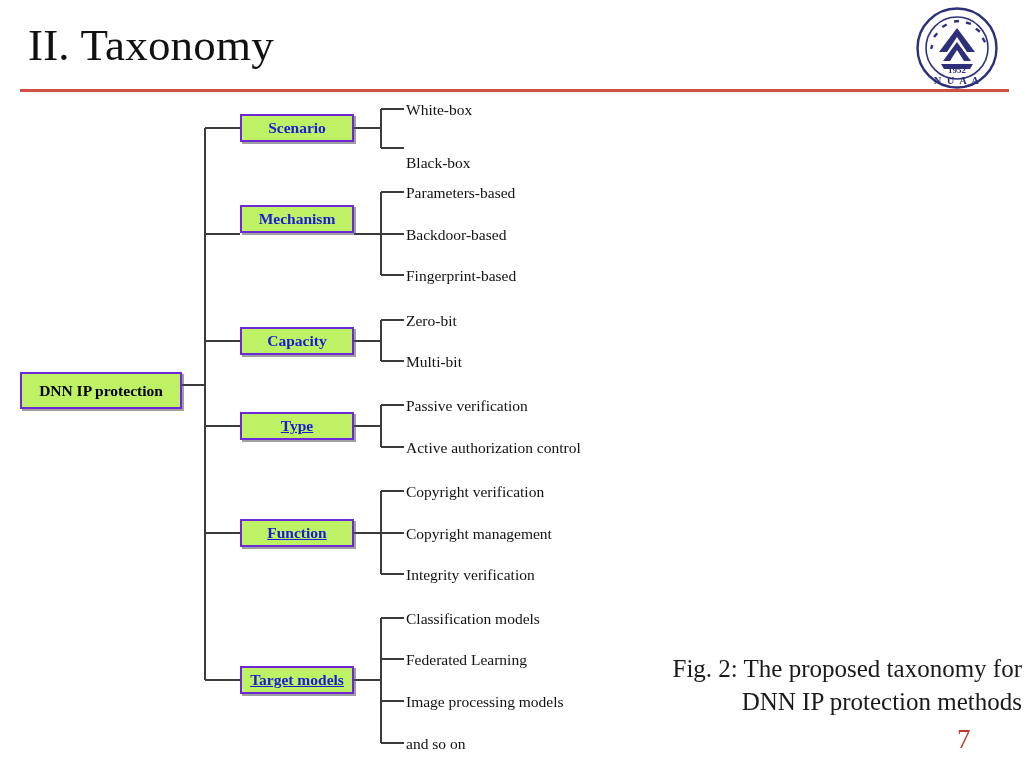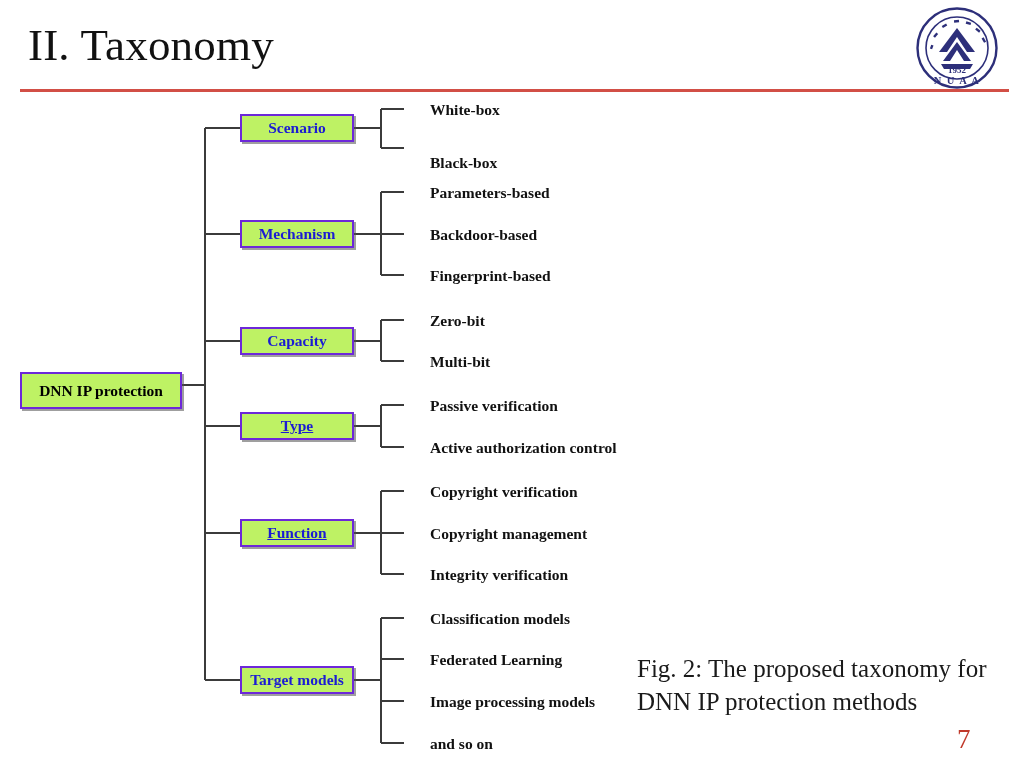--- a/index.html
+++ b/index.html
@@ -86,48 +86,48 @@
     height: 37px;
   }
   .node.category {
     color: #1b1bd4;
     font-size: 15.5px;
     left: 240px;
     width: 114px;
     height: 28px;
   }
   .cat-0 { top: 19px; }
-  .cat-1 { top: 125px; }
+  .cat-1 { top: 110px; }
   .cat-2 { top: 232px; }
   .cat-3 { top: 317px; text-decoration: underline; }
   .cat-4 { top: 424px; text-decoration: underline; }
-  .cat-5 { top: 571px; }
+  .cat-5 { top: 571px; text-decoration: underline; }
 
   
   .leaf {
     position: absolute;
     left: 406px;
     font-size: 15.5px;
-    font-weight: bold;
+    font-weight: normal;
     color: #111111;
     white-space: nowrap;
     line-height: 1;
-    margin-left: 24px;
   }
 
   
   #caption {
     position: absolute;
     left: 637px;
     top: 652px;
     width: 385px;
     font-size: 25px;
     font-weight: 400;
     line-height: 1.32;
     color: #1a1a1a;
+    text-align: right;
   }
   #page-number {
     position: absolute;
     left: 957px;
     top: 724px;
     font-size: 27px;
     font-weight: 400;
     color: #c0392b;
   }
 </style>

